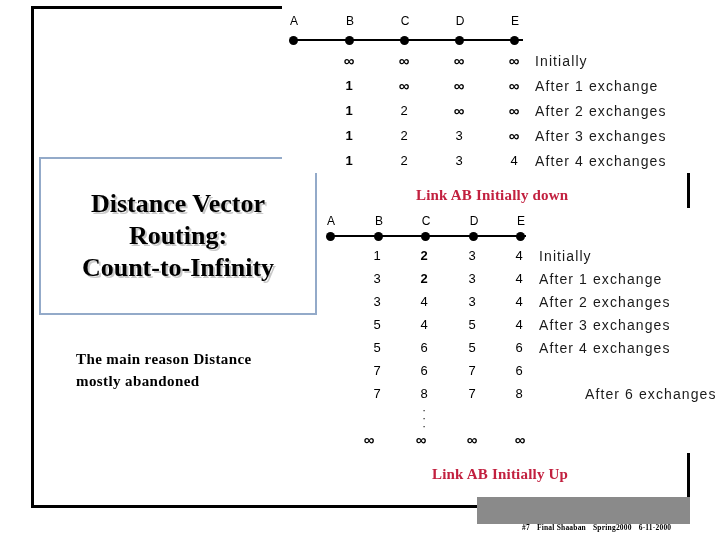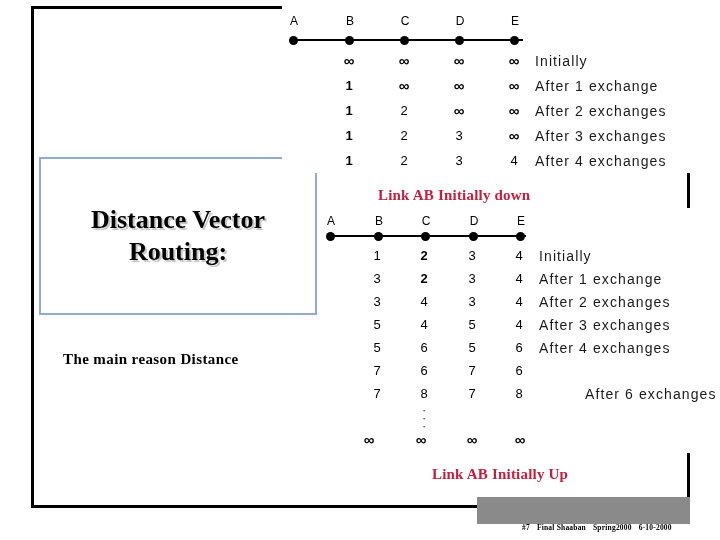--- a/index.html
+++ b/index.html
@@ -60,20 +60,21 @@
     top: 348px;
     width: 250px;
   }
   #note-block .nline {
     font-family: "Liberation Serif", serif;
     font-weight: bold;
     font-size: 15px;
     line-height: 22px;
     color: #000000;
     letter-spacing: 0.4px;
+    margin-left: 13px;
   }
 
   
   .diagram {
     position: absolute;
     background: #ffffff;
   }
   .netline {
     position: absolute;
     height: 2px;
@@ -187,24 +188,26 @@
   #badge-sub .sep { display: inline-block; width: 7px; }
 </style>
 </head>
 <body>
 
 <div id="slide-frame"></div>
 
 <div id="title-box">
   <div class="tline">Distance Vector</div>
   <div class="tline">Routing:</div>
+  <div class="tline">Count-to-Infinity</div>
 </div>
 
 <div id="note-block">
   <div class="nline">The main reason Distance</div>
+  <div class="nline">mostly abandoned</div>
 </div>
 
 <div class="diagram" id="diagram-top" style="left:282px; top:6px; width:408px; height:167px;">
 
   <div class="netline" style="left:11px; top:33px; width:230px;"></div>
 
   <div class="nodelabel" style="left:2px; top:8px;">A</div>
   <div class="node" style="left:7px;  top:30px;"></div>
 
   <div class="nodelabel" style="left:58px; top:8px;">B</div>
@@ -243,21 +246,21 @@
   <div class="cell inf" style="left:219px; top:123px;">∞</div>
   <div class="rowlabel" style="left:253px; top:122px;">After 3 exchanges</div>
 
   <div class="cell" style="left:54px;  top:147px;">1</div>
   <div class="cell thin" style="left:109px; top:147px;">2</div>
   <div class="cell thin" style="left:164px; top:147px;">3</div>
   <div class="cell thin" style="left:219px; top:147px;">4</div>
   <div class="rowlabel" style="left:253px; top:147px;">After 4 exchanges</div>
 </div>
 
-<div class="redcap" style="left:378px; top:187px;">Link AB Initially down</div>
+<div class="redcap" style="left:416px; top:187px;">Link AB Initially down</div>
 
 <div class="diagram" id="diagram-bottom" style="left:318px; top:208px; width:372px; height:245px;">
 
   <div class="netline" style="left:12px; top:27px; width:196px;"></div>
 
   <div class="nodelabel" style="left:3px; top:6px;">A</div>
   <div class="node" style="left:8px;  top:24px;"></div>
 
   <div class="nodelabel" style="left:51px; top:6px;">B</div>
   <div class="node" style="left:56px; top:24px;"></div>
@@ -320,15 +323,15 @@
   <div class="cell inf" style="left:90px;  top:225px;">∞</div>
   <div class="cell inf" style="left:141px; top:225px;">∞</div>
   <div class="cell inf" style="left:189px; top:225px;">∞</div>
 </div>
 
 <div class="redcap" style="left:432px; top:466px;">Link AB Initially Up</div>
 
 <div id="footer-badge-wrap">
   <div id="badge-shadow"></div>
   <div id="badge-sub">
-    <span>#7</span><span class="sep"></span><span>Final Shaaban</span><span class="sep"></span><span>Spring2000</span><span class="sep"></span><span>6-10-2000</span>
+    <span>#7</span><span class="sep"></span><span>Final Shaaban</span><span class="sep"></span><span>Spring2000</span><span class="sep"></span><span>6-11-2000</span>
   </div>
 </div>
 
 </body></html>

